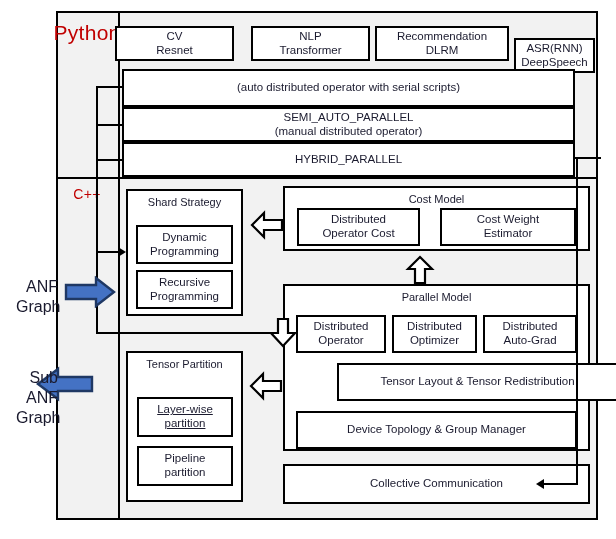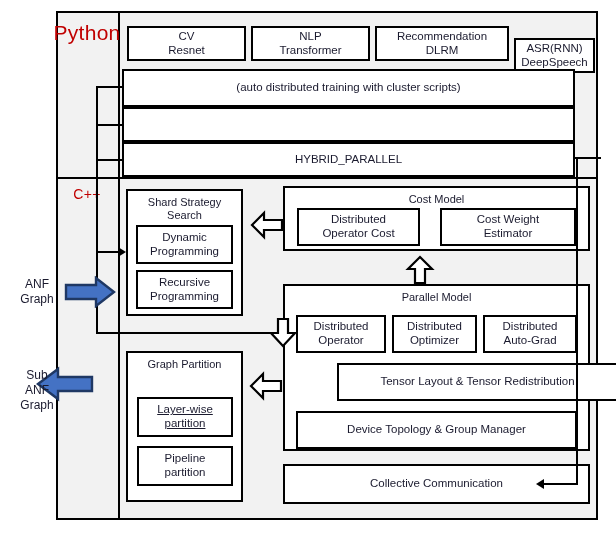--- a/index.html
+++ b/index.html
@@ -40,21 +40,21 @@
     display:flex;align-items:center;justify-content:center;
     text-align:center;line-height:1.18;font-size:11.5px;
   }
   .box.grp{display:block;}
   .grp-title{
     width:100%;text-align:center;font-size:11px;padding-top:5px;
     line-height:1.18;
   }
 
   
-  #model-cv{left:127px;top:26px;width:119px;height:35px;}
+  #model-cv{left:115px;top:26px;width:119px;height:35px;}
   #model-nlp{left:251px;top:26px;width:119px;height:35px;}
   #model-rec{left:375px;top:26px;width:134px;height:35px;}
   #model-asr{left:514px;top:26px;width:81px;height:35px;margin-top:12px;}
 
   
   #mode-auto{left:122px;top:69px;width:453px;height:38px;}
   #mode-semi{left:122px;top:107px;width:453px;height:35px;}
   #mode-hybrid{left:122px;top:142px;width:453px;height:35px;align-items:center;}
 
   
@@ -78,21 +78,21 @@
   
   #collective-communication{left:283px;top:464px;width:307px;height:40px;}
 
   
   #graph-partition{left:126px;top:351px;width:117px;height:151px;}
   #layerwise-partition{left:137px;top:397px;width:96px;height:40px;text-decoration:underline;}
   #pipeline-partition{left:137px;top:446px;width:96px;height:40px;}
 
   
   .ext-label{
-    font-size:12px;line-height:1.25;color:#1a1a2e;text-align:center;
+    font-size:16px;line-height:1.25;color:#1a1a2e;text-align:right;
   }
   #anf-graph-label{left:16px;top:277px;width:42px;}
   #sub-anf-graph-label{left:16px;top:368px;width:42px;}
 
   
   .ln{background:#000;}
   
   #trunk-left{left:96px;top:86px;width:2px;height:248px;}
   #trunk-stub-auto{left:96px;top:86px;width:26px;height:2px;}
   #trunk-stub-semi{left:96px;top:124px;width:26px;height:2px;}
@@ -162,37 +162,38 @@
 </div>
 <div class="abs box" id="model-asr">
   <div>
     <div>ASR(RNN)</div>
     <div>DeepSpeech</div>
   </div>
 </div>
 
 <div class="abs box" id="mode-auto">
   <div>
-    <div>(auto distributed training with cluster scripts)</div>
+    <div>(auto distributed operator with serial scripts)</div>
   </div>
 </div>
 <div class="abs box" id="mode-semi">
   <div>
+    <div>SEMI_AUTO_PARALLEL</div>
+    <div>(manual distributed operator)</div>
   </div>
 </div>
 <div class="abs box" id="mode-hybrid">
   <div>
     <div>HYBRID_PARALLEL</div>
   </div>
 </div>
 
 <div class="abs box grp" id="shard-strategy">
   <div class="grp-title">
     <div>Shard Strategy</div>
-    <div>Search</div>
   </div>
 </div>
 <div class="abs box" id="dynamic-programming">
   <div>
     <div>Dynamic</div>
     <div>Programming</div>
   </div>
 </div>
 <div class="abs box" id="recursive-programming">
   <div>
@@ -237,21 +238,21 @@
     <div>Distributed</div>
     <div>Auto-Grad</div>
   </div>
 </div>
 <div class="abs box" id="tensor-layout">Tensor Layout &amp; Tensor Redistribution</div>
 <div class="abs box" id="device-topology">Device Topology &amp; Group Manager</div>
 
 <div class="abs box" id="collective-communication">Collective Communication</div>
 
 <div class="abs box grp" id="graph-partition">
-  <div class="grp-title">Graph Partition</div>
+  <div class="grp-title">Tensor Partition</div>
 </div>
 <div class="abs box" id="layerwise-partition">
   <div>
     <div>Layer-wise</div>
     <div>partition</div>
   </div>
 </div>
 <div class="abs box" id="pipeline-partition">
   <div>
     <div>Pipeline</div>

